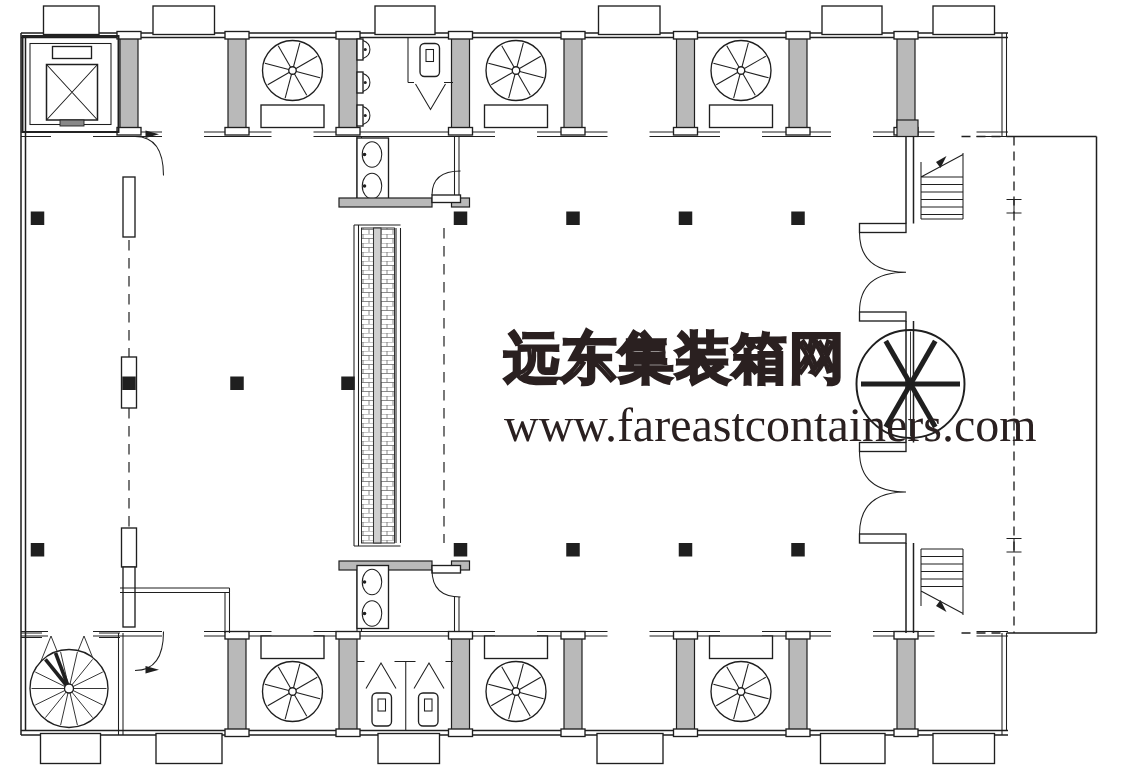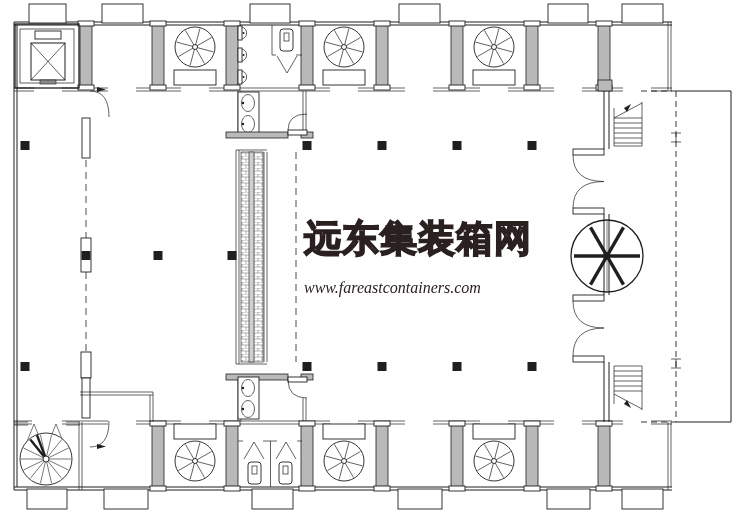--- a/index.html
+++ b/index.html
@@ -10,28 +10,28 @@
   .w12 {stroke:var(--line,#1f1f1f);stroke-width:1.3;fill:none;}
   .w07 {stroke:var(--line,#1f1f1f);stroke-width:.7;fill:none;}
   .thin{stroke:var(--line,#1f1f1f);stroke-width:.6;fill:none;}
   .bold{stroke:var(--line,#1f1f1f);stroke-width:2.4;fill:none;}
   .fillw{fill:#ffffff;stroke:var(--line,#1f1f1f);stroke-width:.9;}
   .gray {fill:var(--wall-fill,#b9b9b9);stroke:var(--line,#1f1f1f);stroke-width:.8;}
   .dash {stroke:var(--line,#1f1f1f);stroke-width:.9;fill:none;stroke-dasharray:6 4;}
   .dash2{stroke:var(--line,#1f1f1f);stroke-width:.8;fill:none;stroke-dasharray:7 5;}
   .col  {fill:var(--line,#000);}
   .arrow{fill:var(--line,#1f1f1f);stroke:none;}
-  .wm{position:absolute;left:304px;top:216px;width:260px;pointer-events:none;}
+  .wm{position:absolute;left:336px;top:216px;width:260px;pointer-events:none;}
   .wm-title{font-family:"DejaVu Sans",sans-serif;font-weight:700;font-size:37px;
             letter-spacing:1px;line-height:1.25;color:var(--wm-color,#2a2020);white-space:nowrap;}
   @supports (-webkit-text-stroke:1px #000){
     .wm-title{color:#fff;-webkit-text-stroke:1.7px var(--wm-color,#2a2020);}
   }
-  .wm-url{font-family:"Liberation Serif",serif;font-style:italic;font-size:16px;
-          margin-top:17px;color:var(--wm-color,#2a2020);white-space:nowrap;}
+  .wm-url{font-family:"Liberation Serif",serif;font-size:32px;
+          margin-top:3px;color:var(--wm-color,#2a2020);white-space:nowrap;}
 </style>
 </head>
 <body>
 
 <div id="stage">
 <svg width="750" height="512" viewBox="0 0 750 512">
   <defs>
     <pattern id="brick" width="8" height="6" patternUnits="userSpaceOnUse">
       <path d="M0,0H8 M0,3H8 M2,0V3 M6,3V6" stroke="#666" stroke-width="0.5" fill="none"></path>
     </pattern>

